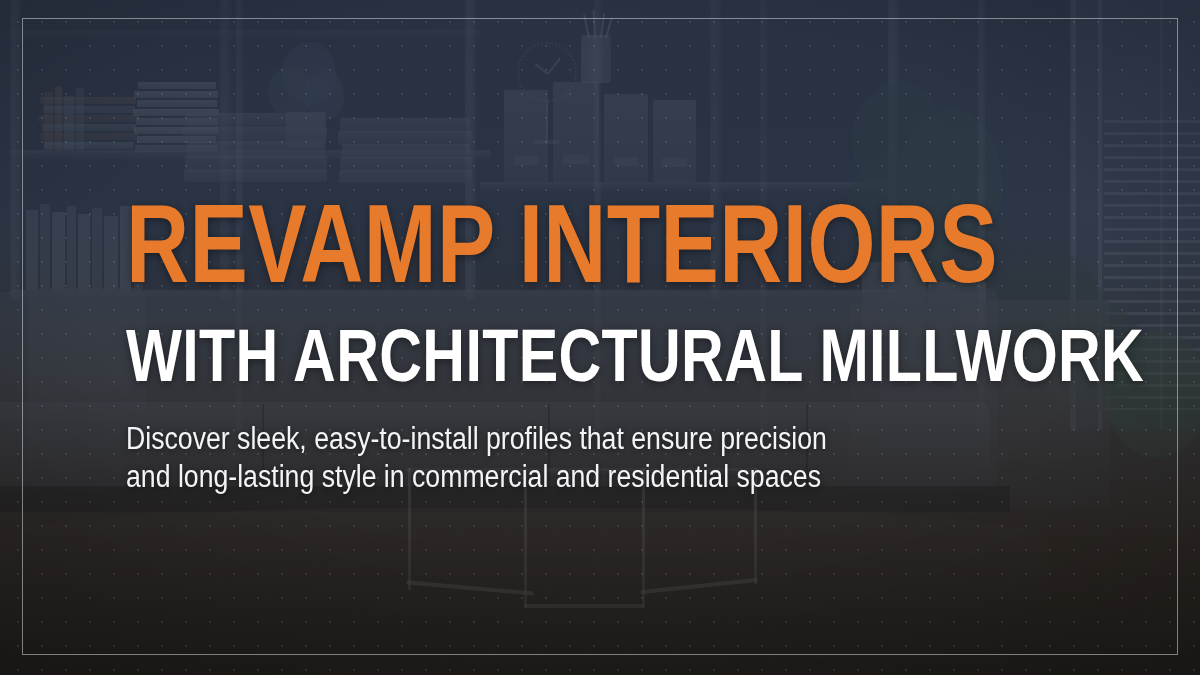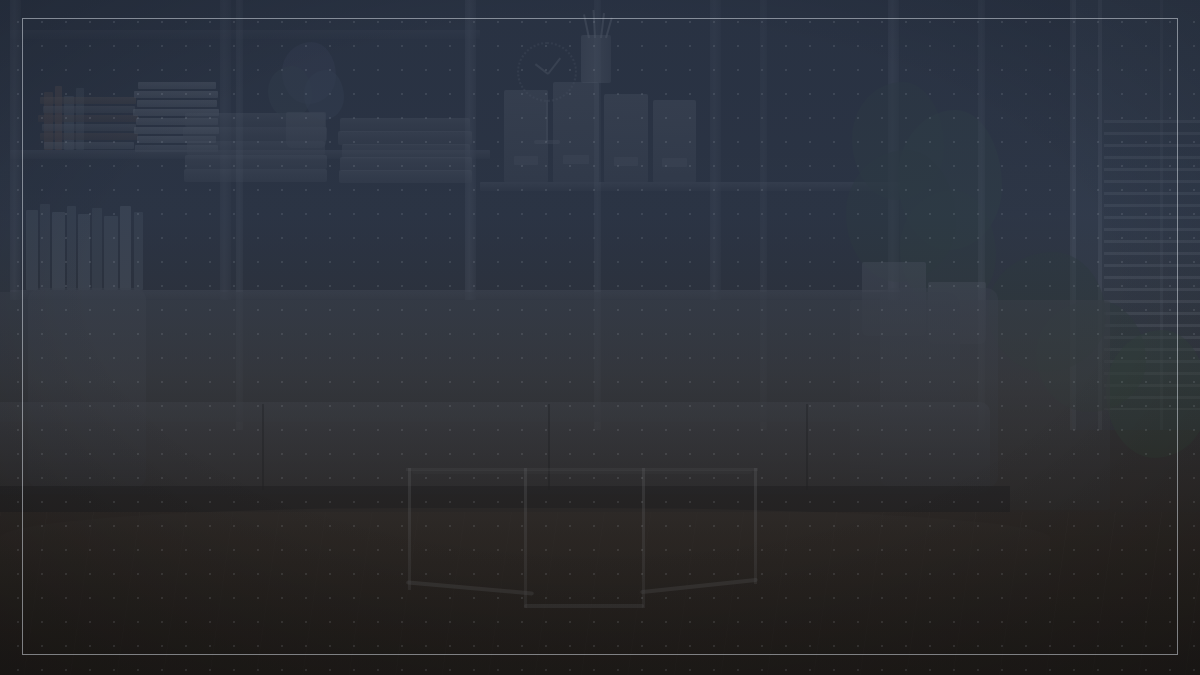--- a/index.html
+++ b/index.html
@@ -501,14 +501,24 @@
     </div>
 
   </div>
 
   <div class="tint-blue"></div>
   <div class="vignette"></div>
   <div class="dotgrid"></div>
 
   <div class="frame"></div>
 
+  <div class="content">
+    <h1 class="headline">REVAMP INTERIORS</h1>
+
+    <h2 class="subhead">WITH ARCHITECTURAL MILLWORK</h2>
+
+    <p class="tagline">
+      <span>Discover sleek, easy-to-install profiles that ensure precision</span>
+      <span>and long-lasting style in commercial and residential spaces</span>
+    </p>
+  </div>
 
 </div>
 
 </body></html>

